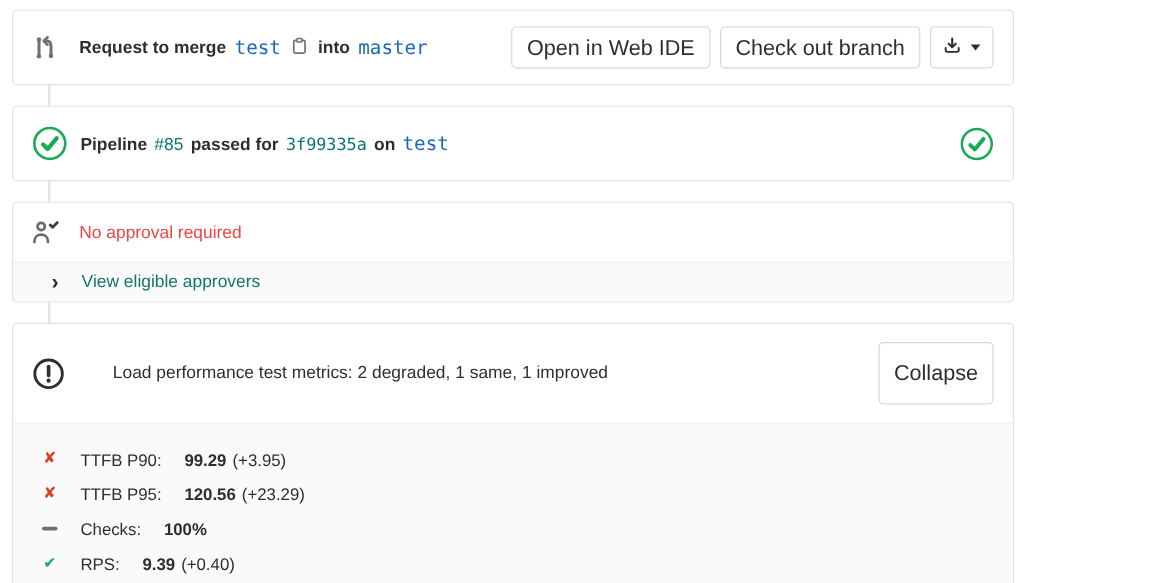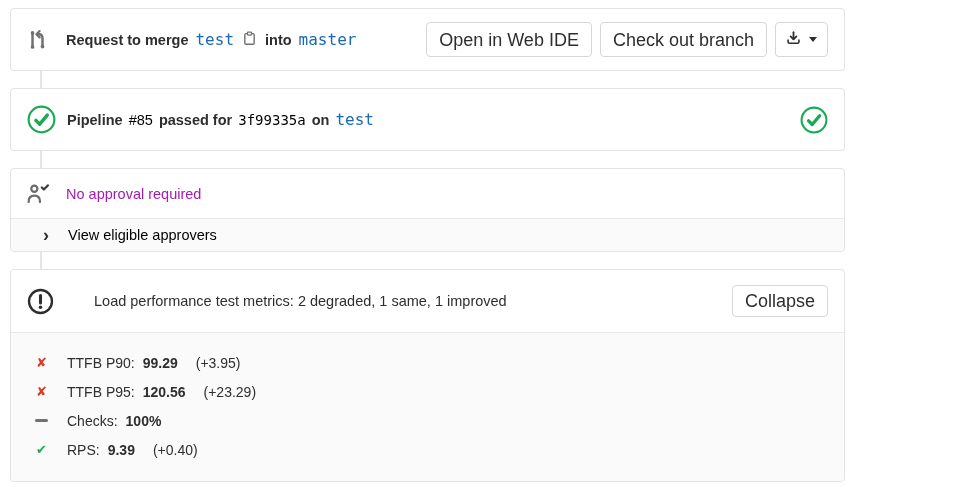--- a/index.html
+++ b/index.html
@@ -19,21 +19,21 @@
   }
   .card {
     position: relative;
     background: #fff;
     border: 1px solid #e3e3e3;
     border-radius: 4px;
     margin-bottom: 17px;
   }
   .card-row { display: flex; align-items: center; }
   .icon-slot { width: 39px; flex: none; display: flex; align-items: center; }
-  a { color: #000000; text-decoration: none; font-weight: normal; cursor: pointer; }
+  a { color: #0f766e; text-decoration: none; font-weight: normal; cursor: pointer; }
   code.ref {
     font-family: "DejaVu Sans Mono", "Liberation Mono", monospace;
     font-size: 16px; color: #1b69b6; font-weight: normal; cursor: pointer;
   }
 
   
   .header-card .card-row { padding: 13px 16px; }
   .mr-sentence { display: flex; align-items: center; gap: 7px; font-weight: bold; white-space: nowrap; }
   .copy-btn { background: none; border: none; cursor: pointer; display: flex; align-items: center; padding: 0 1px; }
   .actions { margin-left: auto; display: flex; gap: 8px; }
@@ -51,45 +51,45 @@
 
   
   .pipeline-card .card-row { padding: 16px; }
   .pipeline-card .icon-slot { width: 40px; }
   .pipeline-text { font-weight: bold; white-space: nowrap; }
   .pipeline-text .sep { display: inline-block; width: 2px; }
   .mini-graph { margin-left: auto; display: flex; align-items: center; cursor: pointer; }
 
   
   .approval-row { padding: 15px 16px; display: flex; align-items: center; }
-  .muted { color: #a21caf; }
+  .muted { color: #ef4444; }
   .approvers-row {
     background: #fafafa; border-top: 1px solid #e8e8e8;
     border-radius: 0 0 4px 4px;
     padding: 8px 16px 8px 32px;
     display: flex; align-items: center; gap: 19px;
   }
   .chevron { font-size: 18px; line-height: 14px; font-weight: bold; color: #2e2e2e; cursor: pointer; }
 
   
   .perf-card { margin-bottom: 0; }
   .perf-header { padding: 15px 16px; display: flex; align-items: center; gap: 28px; }
-  .collapse-btn { margin-left: auto; padding: 6px 12px; }
+  .collapse-btn { margin-left: auto; padding: 16px 12px; }
   .perf-body {
     background: #fafafa; border-top: 1px solid #e8e8e8;
     border-radius: 0 0 4px 4px; padding: 15px 0 17px;
   }
   .metric-row { display: flex; align-items: center; height: 29px; padding-left: 23px; font-size: 14px; }
   .micon { width: 15px; flex: none; margin-right: 18px; text-align: center; font-size: 13px; font-weight: bold;
            font-family: "DejaVu Sans", sans-serif; display: flex; align-items: center; justify-content: center; }
   .micon.degraded { color: #db3b21; }
   .micon.improved { color: #1aaa55; }
   .dash-bar { width: 13px; height: 3px; border-radius: 2px; background: #707070; display: inline-block; }
-  .metric-label { margin-right: 8px; }
-  .metric-value { font-weight: bold; margin-right: 18px; }
+  .metric-label { margin-right: 19px; }
+  .metric-value { font-weight: bold; margin-right: 5px; }
 </style>
 </head>
 <body>
 
 <div class="widget">
   <div class="connector"></div>
 
   <section class="card header-card">
     <div class="card-row">
       <span class="icon-slot">

